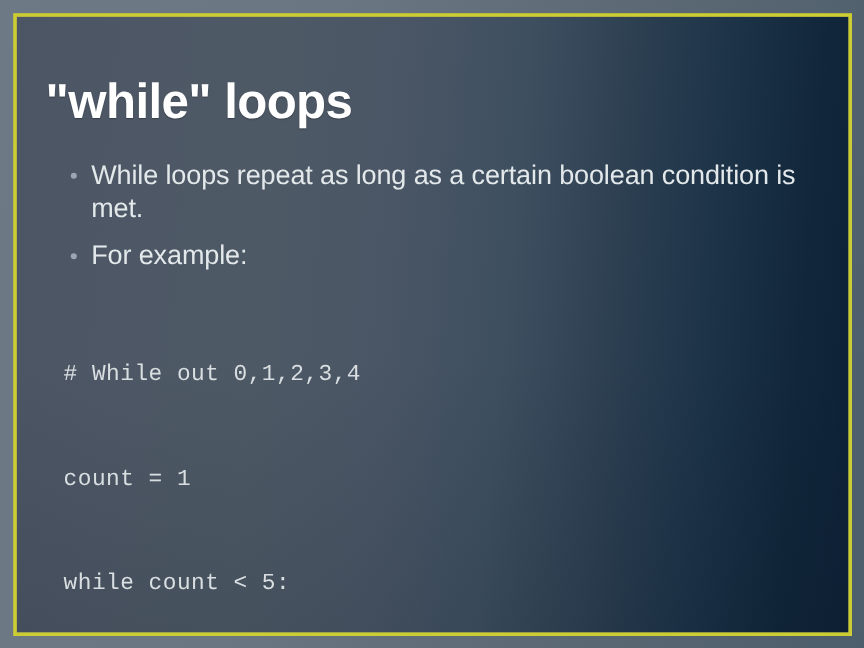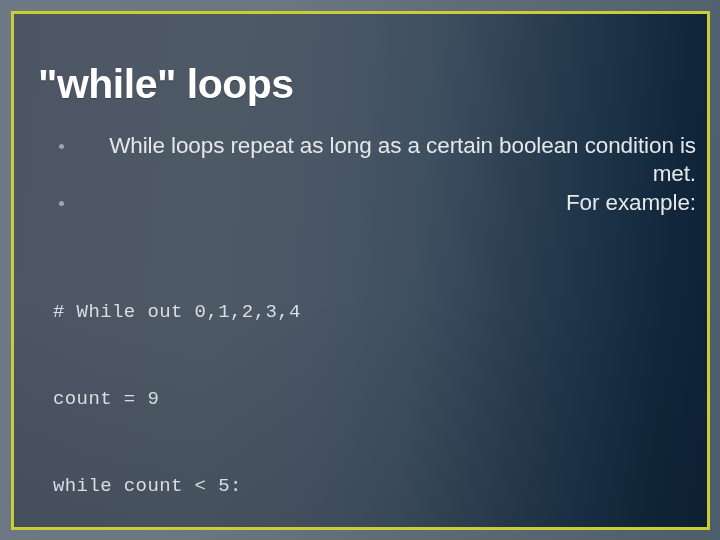--- a/index.html
+++ b/index.html
@@ -103,24 +103,23 @@
     width: 660px;
   }
   .bullet-row {
     position: relative;
     padding-left: 40px;
     color: #e3e8ea;
     font-family: "Liberation Sans", sans-serif;
     font-size: 22.5px;
     line-height: 28px;
     letter-spacing: -0.1px;
-    text-align: right;
   }
   .bullet-row + .bullet-row {
-    margin-top: 1px;
+    margin-top: 11px;
   }
   .bullet-dot {
     position: absolute;
     left: 23px;
     top: 12px;
     width: 5px;
     height: 5px;
     border-radius: 50%;
     background: #9aa7b2;
   }
@@ -167,21 +166,21 @@
 
         <div class="bullet-row">
           <span class="bullet-dot"></span>
           <span class="bullet-text">For example:</span>
         </div>
 
       </div>
 
       <div class="code">
         <span class="code-line"># While out 0,1,2,3,4</span>
-        <span class="code-line">count = 9</span>
+        <span class="code-line">count = 1</span>
         <span class="code-line">while count &lt; 5:</span>
         
         
         
       </div>
 
     </div>
   </div>
 
   <div class="frame"></div>

